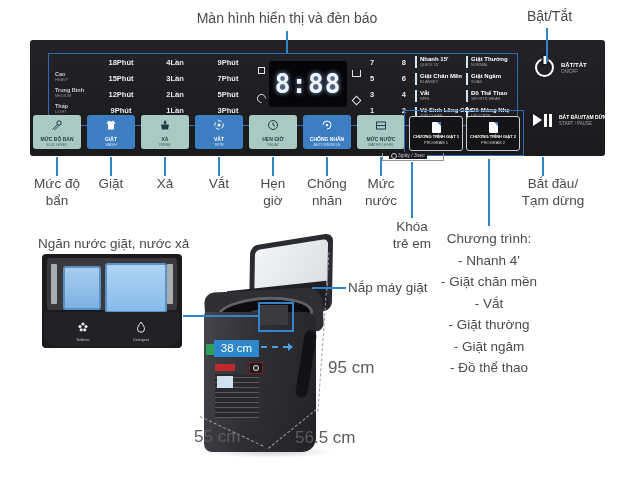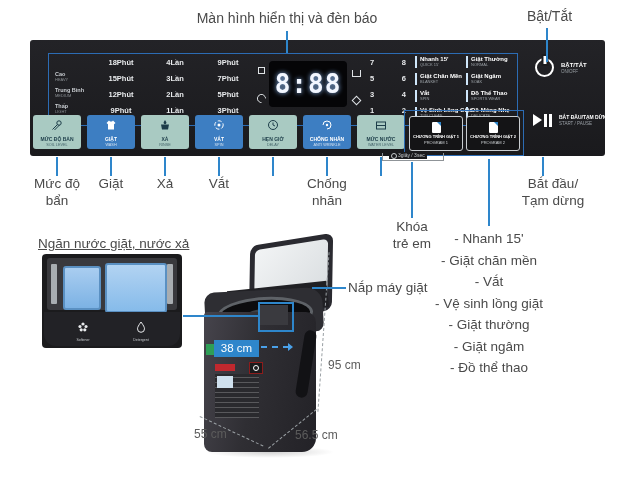--- a/index.html
+++ b/index.html
@@ -1,21 +1,21 @@
 <!DOCTYPE html>
 <html><head>
 <meta charset="utf-8">
 <style>
   html,body{margin:0;padding:0;background:#fff;}
   #canvas{position:relative;width:640px;height:480px;background:#fff;overflow:hidden;
           font-family:"Liberation Sans",sans-serif;padding-left:12px;}
   
   .callout{position:absolute;color:#4a4a4a;font-size:13.5px;line-height:16.5px;
            text-align:center;white-space:pre-line;z-index:9;}
-  .dimlab{position:absolute;color:#5c5c5c;font-size:12px;z-index:9;}
+  .dimlab{position:absolute;color:#5c5c5c;font-size:17px;z-index:9;}
   .vline{position:absolute;width:2px;background:#2e86cb;z-index:8;}
   .hline{position:absolute;height:2px;background:#2e86cb;z-index:8;}
   
   #panel{position:absolute;left:30px;top:40px;width:575px;height:116px;
          background:linear-gradient(180deg,#232327,#1a1a1d);border-radius:3px;z-index:2;}
   #box1{position:absolute;left:18px;top:13px;width:468px;height:71px;border:1px solid #2c6cb4;}
   #box2{position:absolute;left:374px;top:70px;width:118px;height:44px;border:1px solid #2c6cb4;}
   .lvl{position:absolute;left:6px;width:46px;}
   .lvl .vi{font-size:5.5px;font-weight:bold;color:#c9cdd1;line-height:6px;white-space:nowrap;}
   .lvl .en{font-size:4px;color:#8a8f93;line-height:5px;}
@@ -323,38 +323,42 @@
   <div class="vline" style="left:380px;top:157px;height:19px;"></div>
   <div class="vline" style="left:542px;top:157px;height:19px;"></div>
   <div class="vline" style="left:411px;top:162px;height:56px;"></div>
   <div class="vline" style="left:488px;top:159px;height:67px;"></div>
 
   <div class="callout" style="left:25px;top:176px;width:64px;">Mức độ
 bẩn</div>
   <div class="callout" style="left:79px;top:176px;width:64px;">Giặt</div>
   <div class="callout" style="left:133px;top:176px;width:64px;">Xả</div>
   <div class="callout" style="left:187px;top:176px;width:64px;">Vắt</div>
+  <div class="callout" style="left:241px;top:176px;width:64px;">Hẹn
+giờ</div>
   <div class="callout" style="left:295px;top:176px;width:64px;">Chống
 nhăn</div>
+  <div class="callout" style="left:349px;top:176px;width:64px;">Mức
+nước</div>
   <div class="callout" style="left:508px;top:176px;width:90px;">Bắt đầu/
 Tạm dừng</div>
   <div class="callout" style="left:384px;top:219px;width:56px;">Khóa
 trẻ em</div>
 
   <div id="programs-list">
-    <div>- Nhanh 15'</div>
+    <div>Chương trình:</div>
+    <div>- Nhanh 4'</div>
     <div>- Giặt chăn mền</div>
     <div>- Vắt</div>
-    <div>- Vệ sinh lồng giặt</div>
     <div>- Giặt thường</div>
     <div>- Giặt ngâm</div>
     <div>- Đồ thể thao</div>
   </div>
 
-  <div class="callout" style="left:38px;top:236px;width:160px;text-align:left;text-decoration:underline;">Ngăn nước giặt, nước xả</div>
+  <div class="callout" style="left:38px;top:236px;width:160px;text-align:left;">Ngăn nước giặt, nước xả</div>
   <div id="drawer">
     <div id="dr-top">
       <div class="clip" style="left:4px;"></div>
       <div class="clip" style="left:120px;"></div>
       <div class="tray" id="tray1"></div>
       <div class="tray" id="tray2"></div>
     </div>
     <div id="dr-front">
       <div class="dr-ic" style="left:26px;top:7px;width:26px;">
         <span><svg width="12" height="12" viewBox="0 0 12 12">

